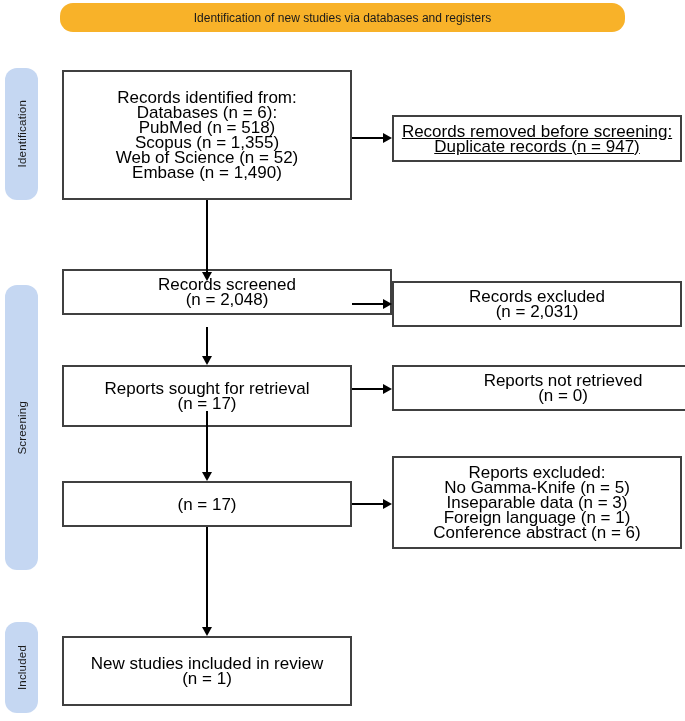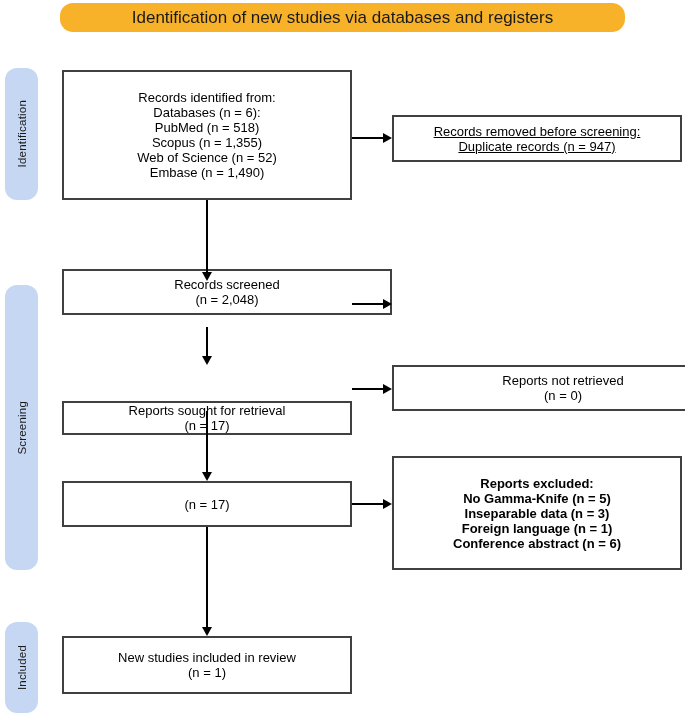--- a/index.html
+++ b/index.html
@@ -11,21 +11,21 @@
     font-family: "Liberation Sans", "DejaVu Sans", sans-serif;
     color: #000000;
     overflow: hidden;
   }
   .banner {
     position: absolute;
     left: 60px; top: 3px;
     width: 565px; height: 29px;
     border-radius: 13px;
     display: flex; align-items: center; justify-content: center;
-    font-size: 17px;
+    font-size: 12px;
     color: #1a1a1a;
   }
   .stage-pill {
     position: absolute;
     left: 5px; width: 33px;
     border-radius: 12px;
     display: flex; align-items: center; justify-content: center;
   }
   .stage-pill span {
     writing-mode: vertical-rl;
@@ -37,33 +37,33 @@
   .pill-identification { top: 68px;  height: 132px; }
   .pill-screening      { top: 285px; height: 285px; }
   .pill-included       { top: 622px; height: 91px;  }
   .box {
     position: absolute;
     box-sizing: border-box;
     border: 2px solid #404040;
     background: #ffffff;
     display: flex; flex-direction: column;
     align-items: center; justify-content: center;
-    font-size: 13px;
+    font-size: 17px;
     line-height: 15px;
   }
   .box span { display: block; white-space: nowrap; }
   .box-a  { left: 62px;  top: 70px;  width: 290px; height: 130px; }
   .box-a2 { left: 392px; top: 115px; width: 290px; height: 47px; text-decoration: underline;  }
   .box-b  { left: 62px;  top: 269px; width: 330px; height: 46px;  }
   .box-b2 { left: 392px; top: 281px; width: 290px; height: 46px;  }
-  .box-c  { left: 62px;  top: 365px; width: 290px; height: 34px; margin-top: 36px;  }
+  .box-c  { left: 62px;  top: 365px; width: 290px; height: 62px;  }
   .box-c2 { left: 392px; top: 365px; width: 342px; height: 46px;  }
   .box-d  { left: 62px;  top: 481px; width: 290px; height: 46px;  }
-  .box-d2 { left: 392px; top: 456px; width: 290px; height: 114px; font-weight: bold;  }
-  .box-e  { left: 62px;  top: 636px; width: 290px; height: 58px;  }
+  .box-d2 { left: 392px; top: 456px; width: 290px; height: 93px;  }
+  .box-e  { left: 62px;  top: 636px; width: 290px; height: 70px;  }
   .vline { position: absolute; width: 1.5px; background: #000; }
   .hline { position: absolute; height: 1.5px; background: #000; }
   .head-down {
     position: absolute; width: 0; height: 0;
     border-left: 5px solid transparent;
     border-right: 5px solid transparent;
     border-top: 9px solid #000;
   }
   .head-right {
     position: absolute; width: 0; height: 0;
@@ -103,20 +103,24 @@
   <div class="box box-a2">
     <span>Records removed before screening:</span>
     <span>Duplicate records (n = 947)</span>
   </div>
 
   <div class="box box-b">
     <span>Records screened</span>
     <span>(n = 2,048)</span>
   </div>
 
+  <div class="box box-b2">
+    <span>Records excluded</span>
+    <span>(n = 2,031)</span>
+  </div>
 
   <div class="box box-c">
     <span>Reports sought for retrieval</span>
     <span>(n = 17)</span>
   </div>
 
   <div class="box box-c2">
     <span>Reports not retrieved</span>
     <span>(n = 0)</span>
   </div>

